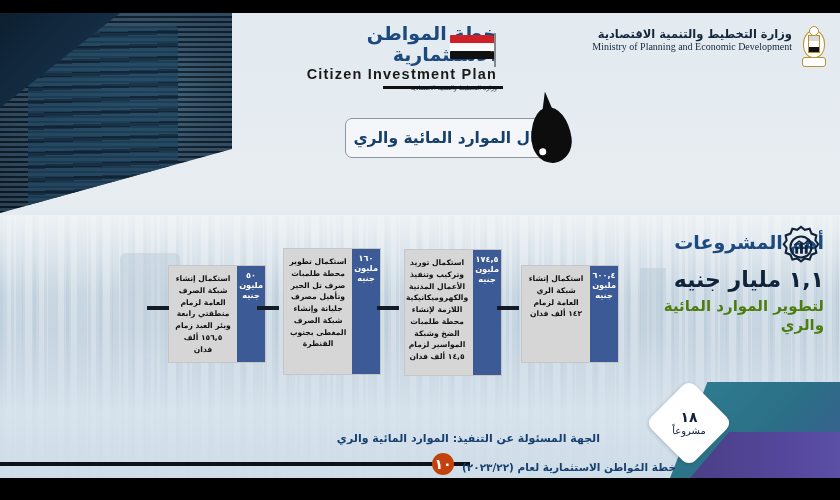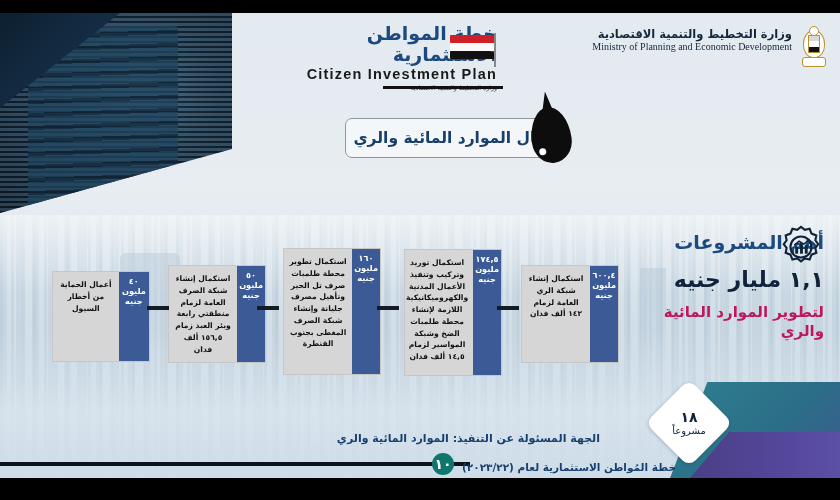--- a/index.html
+++ b/index.html
@@ -77,21 +77,21 @@
   .drop{position:absolute;left:186px;top:-11px;width:40px;height:56px;background:#0d0d0d;
      border-radius:50% 50% 50% 50%/60% 60% 40% 40%;transform:rotate(-8deg);}
   .drop:before{content:"";position:absolute;left:13px;top:-16px;width:14px;height:26px;background:#0d0d0d;
      -webkit-clip-path:polygon(50% 0,100% 100%,0 100%);clip-path:polygon(50% 0,100% 100%,0 100%);}
   .drop:after{content:"";position:absolute;left:6px;bottom:9px;width:7px;height:7px;border-radius:50%;background:#fff;}
 
   
   .summary{position:absolute;right:16px;top:232px;width:206px;text-align:right;direction:rtl;z-index:25;}
   .sum-line1{font-size:19px;font-weight:bold;color:#1c4a7e;line-height:1.15;}
   .sum-line2{font-size:22px;font-weight:bold;color:#10233a;line-height:1.2;margin-top:13px;}
-  .sum-line3{font-size:15px;font-weight:bold;color:#be185d;line-height:1.25;margin-top:10px;}
+  .sum-line3{font-size:15px;font-weight:bold;color:#4d7c0f;line-height:1.25;margin-top:4px;}
   .gear{position:absolute;right:0;top:-8px;width:46px;height:46px;}
 
   
   .cards{position:absolute;left:0;top:0;width:840px;height:500px;z-index:22;}
   .card{position:absolute;width:96px;background:#d6d6d6;border:1px solid #c6c6c6;
         display:flex;flex-direction:row;justify-content:flex-end;}
   .card .body{padding:7px 5px 5px;text-align:center;direction:rtl;
         font-size:7.6px;font-weight:bold;color:#111;line-height:1.55;}
   .card .val{background:#3c5a96;color:#fff;font-size:8.2px;font-weight:bold;
         text-align:center;direction:rtl;padding:4px 2px;}
@@ -109,21 +109,21 @@
   .diamond-txt{position:absolute;right:120px;bottom:46px;width:62px;height:62px;z-index:19;
      display:flex;flex-direction:column;align-items:center;justify-content:center;direction:rtl;}
   .diamond-txt b{font-size:14px;color:#10233a;line-height:1.05;}
   .diamond-txt span{font-size:10px;font-weight:normal;color:#10233a;line-height:1.1;}
 
   
   .resp{position:absolute;left:0;top:432px;width:600px;text-align:right;direction:rtl;z-index:25;
         font-size:11px;font-weight:bold;color:#17406e;}
   .footline{position:absolute;left:0;bottom:34px;width:470px;height:4px;background:#0b1219;z-index:31;}
   .pagebadge{position:absolute;left:432px;bottom:25px;width:22px;height:22px;border-radius:50%;
-        background:#0f766e;color:#fff;font-size:14px;font-weight:bold;display:flex;align-items:center;
+        background:#c2410c;color:#fff;font-size:14px;font-weight:bold;display:flex;align-items:center;
         justify-content:center;z-index:33;}
   .foottxt{position:absolute;left:462px;bottom:27px;width:330px;text-align:left;direction:rtl;
         font-size:10.5px;font-weight:bold;color:#17406e;z-index:32;}
 </style>
 </head>
 <body>
 
 <div class="slide">
 
   <div class="bg-sky"></div>
@@ -187,24 +187,20 @@
     <div class="sum-line2">١,١ مليار جنيه</div>
     <div class="sum-line3">لتطوير الموارد المائية والري</div>
   </div>
 
   <div class="cards">
     <div class="conn" style="left:147px;top:306px;width:22px;"></div>
     <div class="conn" style="left:257px;top:306px;width:22px;"></div>
     <div class="conn" style="left:377px;top:306px;width:22px;"></div>
     <div class="conn" style="left:497px;top:306px;width:22px;"></div>
 
-    <div class="card" style="left:52px;top:271px;height:89px;">
-      <div class="body">أعمال الحماية من أخطار السيول</div>
-      <div class="val">٤٠ مليون جنيه</div>
-    </div>
 
     <div class="card" style="left:168px;top:265px;height:96px;">
       <div class="body">استكمال إنشاء شبكة الصرف العامة لزمام منطقتي رابعة وبئر العبد زمام ١٥٦,٥ ألف فدان</div>
       <div class="val">٥٠ مليون جنيه</div>
     </div>
 
     <div class="card" style="left:283px;top:248px;height:125px;">
       <div class="body">استكمال تطوير محطة طلمبات صرف تل الحير وتأهيل مصرف جليانة وإنشاء شبكة الصرف المغطى بجنوب القنطرة</div>
       <div class="val">١٦٠ مليون جنيه</div>
     </div>

